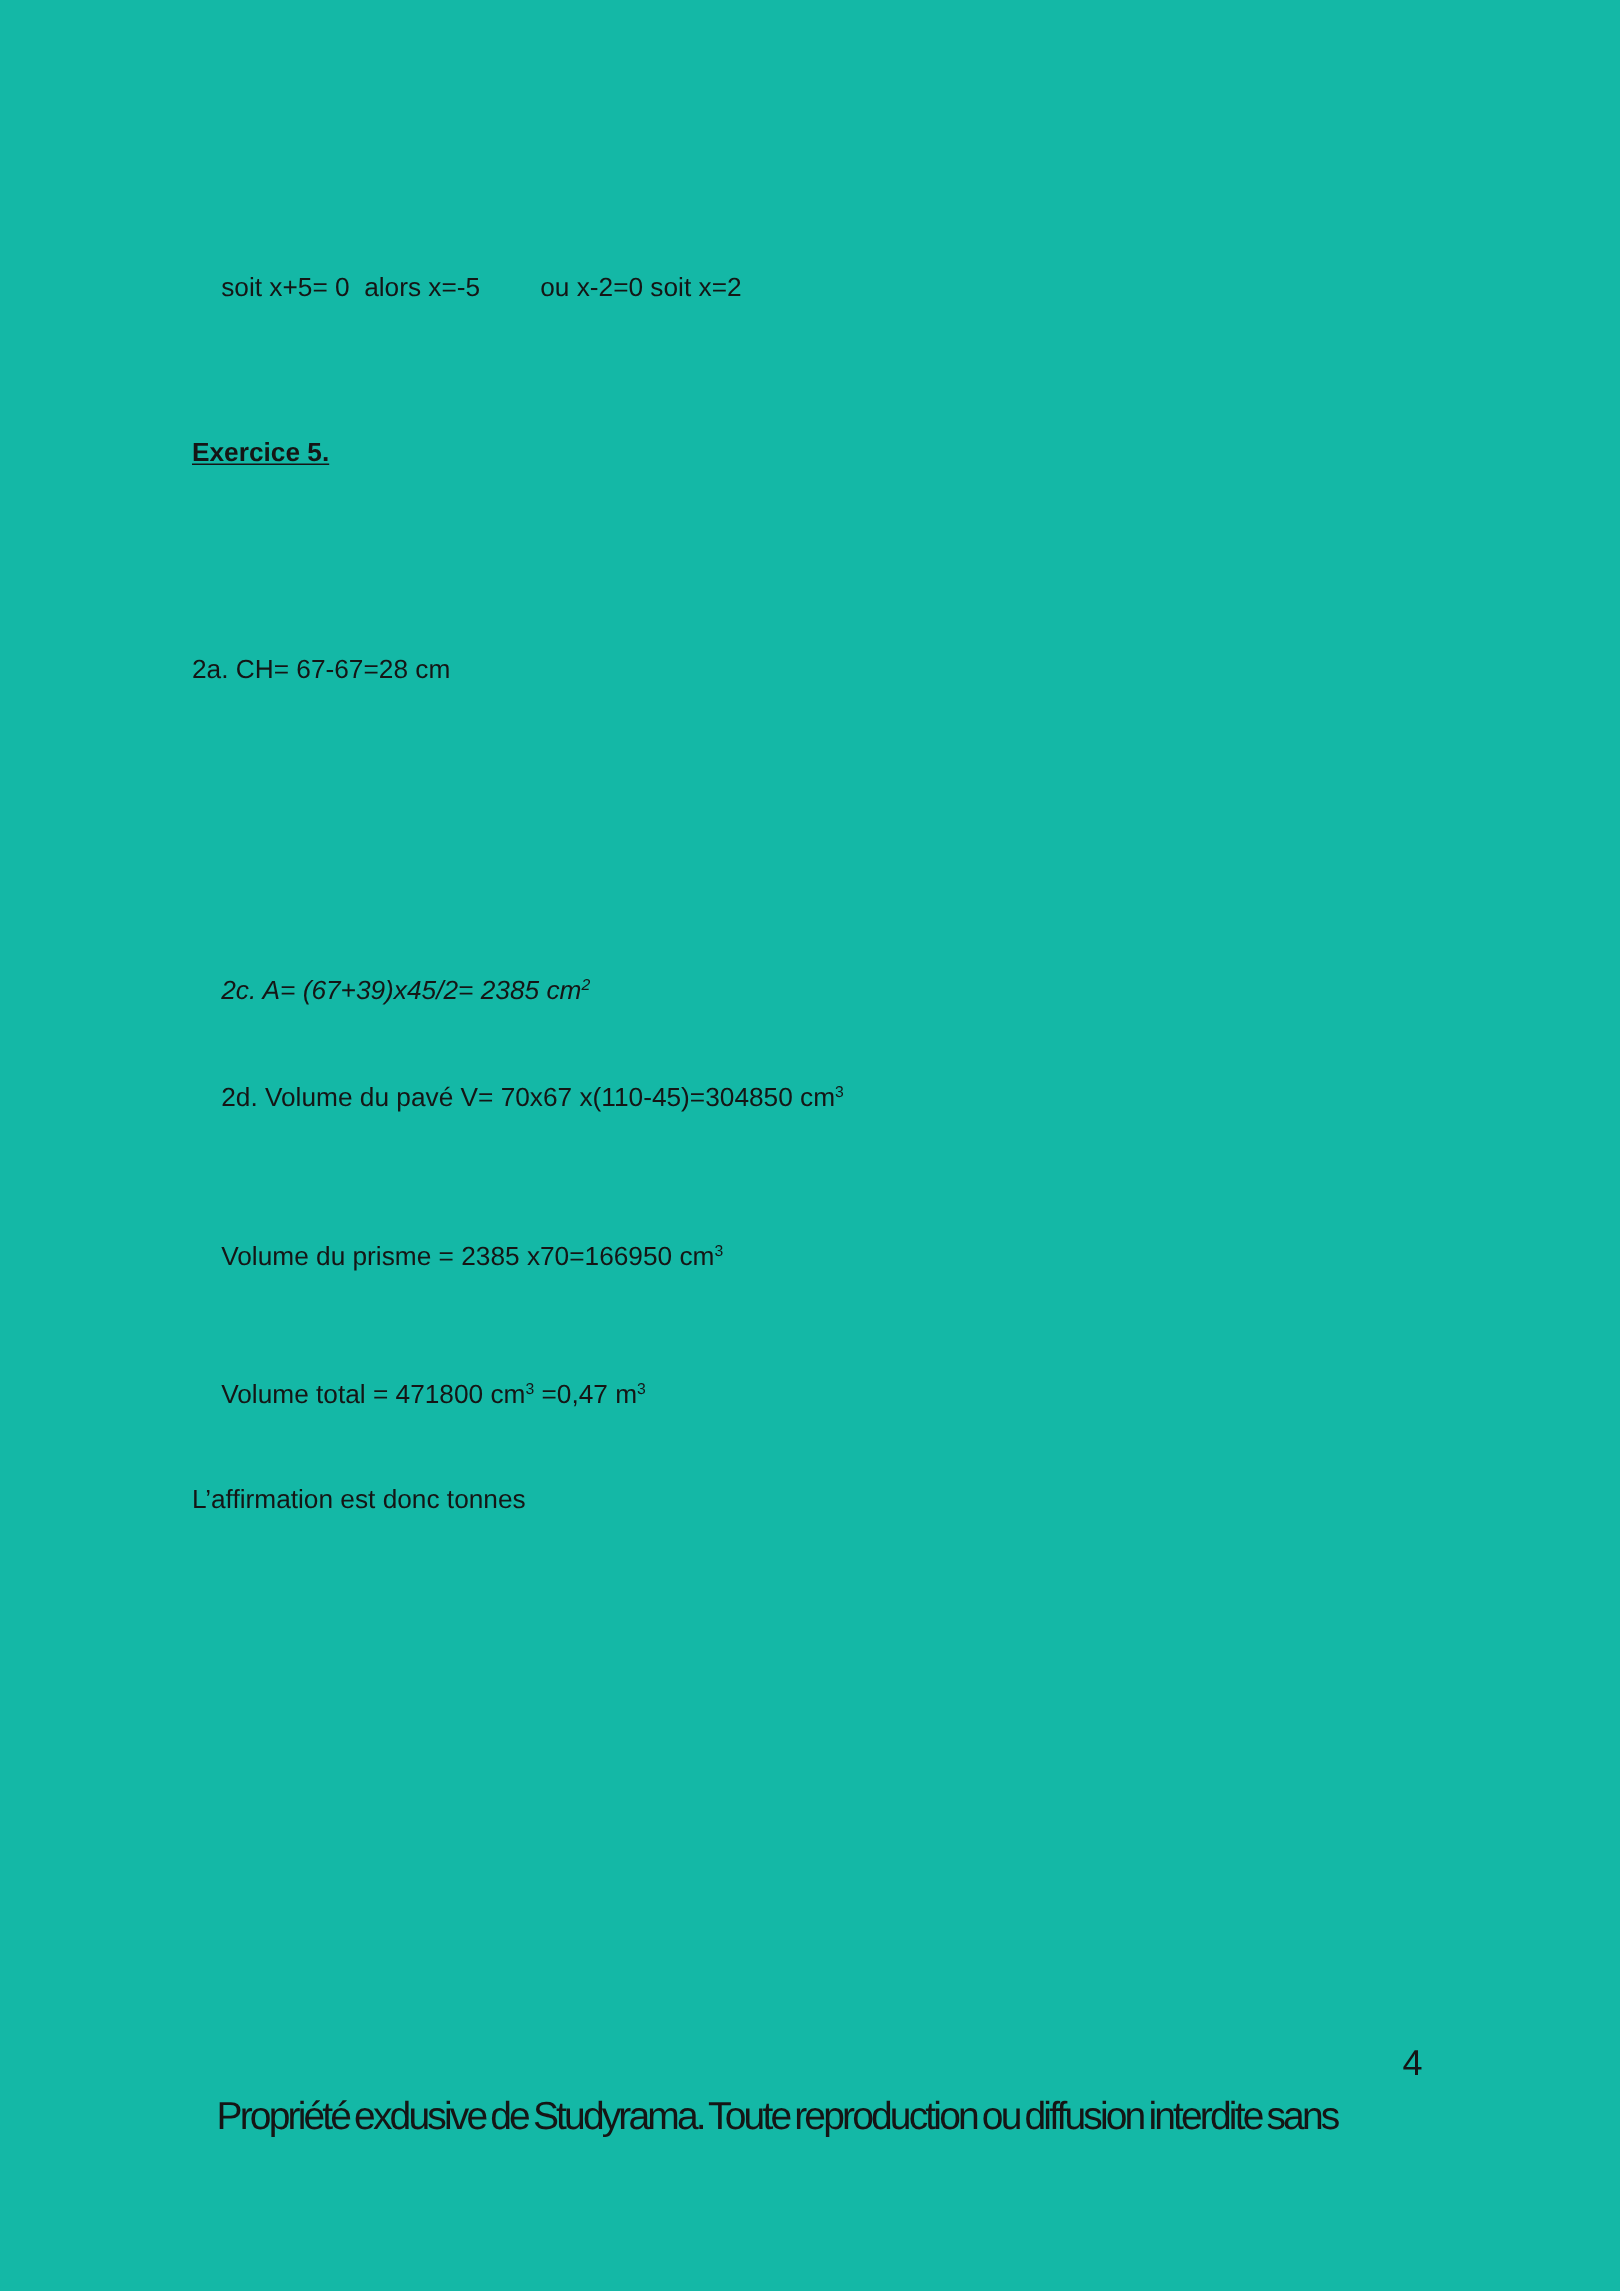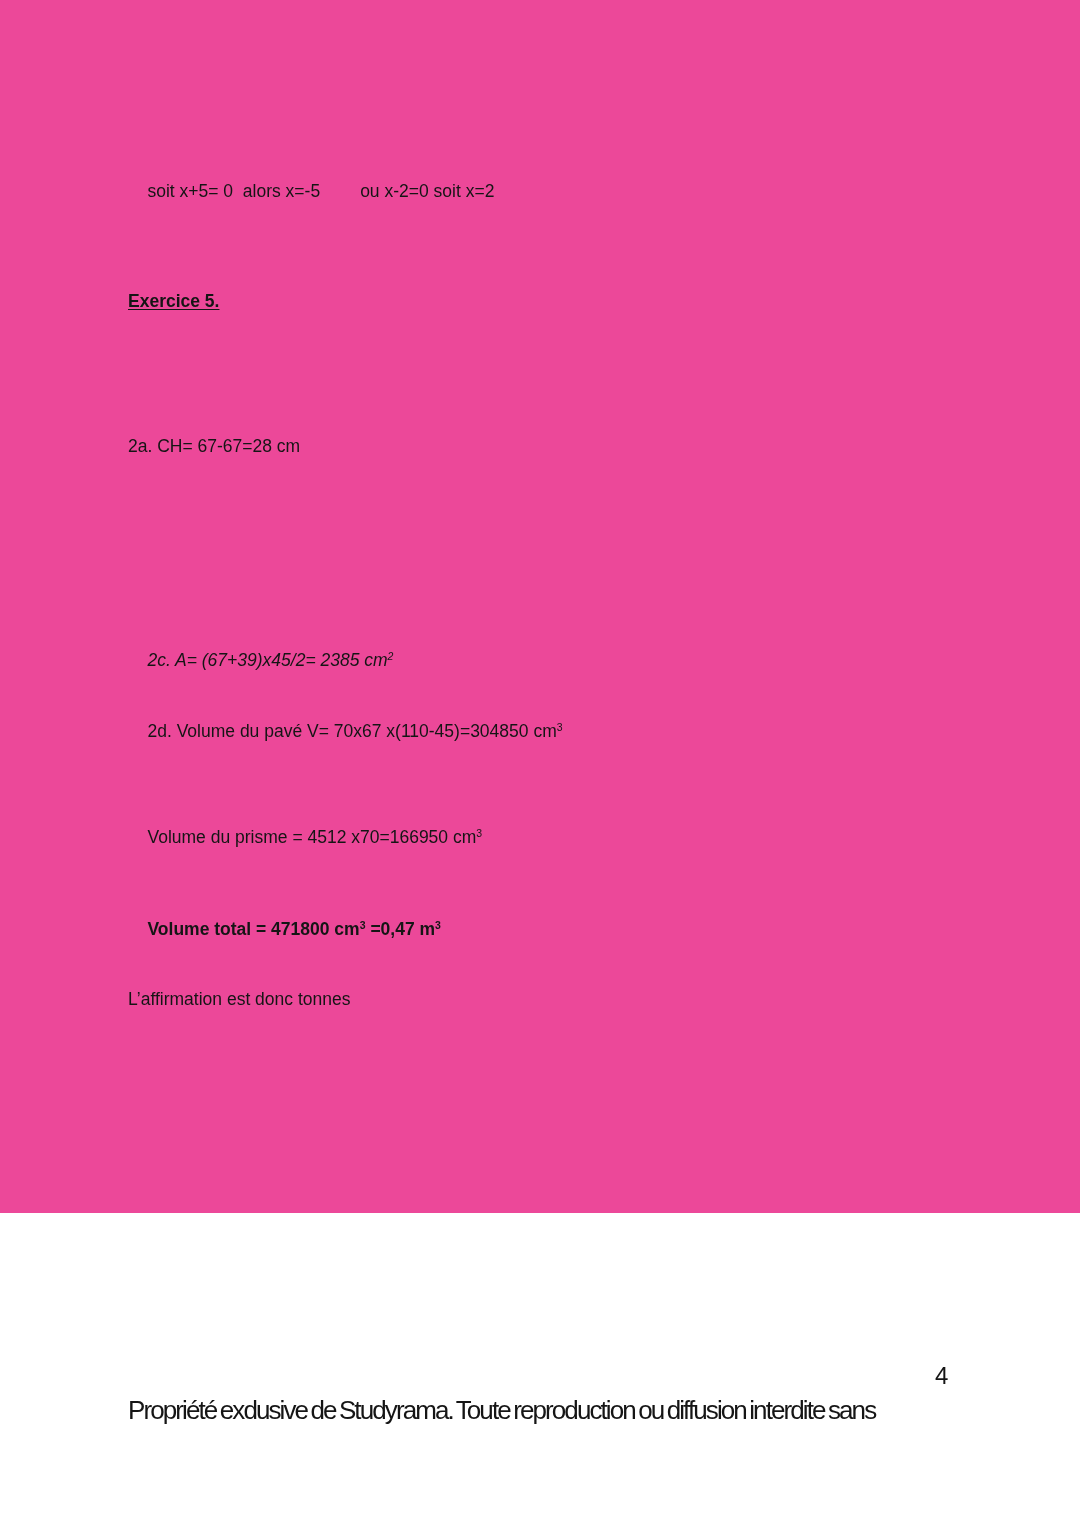--- a/index.html
+++ b/index.html
@@ -12,22 +12,22 @@
       height: 1527px;
       position: relative;
       overflow: hidden;
       font-family: "Liberation Sans", "DejaVu Sans", sans-serif;
       color: #111111;
     }
     .page {
       position: absolute;
       left: 0; top: 0;
       width: 1080px;
-      height: 1213px;
-      background: #ec4899;
+      height: 1527px;
+      background: #14b8a6;
     }
     .line {
       position: absolute;
       left: 128px;
       font-size: 17.5px;
       line-height: 22px;
       white-space: pre;
       color: #151515;
     }
     .line sup {
@@ -52,20 +52,21 @@
     .footer {
       position: absolute;
       left: 128px;
       top: 1393px;
       width: 780px;
       font-size: 26px;
       line-height: 35px;
       letter-spacing: -1.9px;
       word-spacing: -2px;
       color: #151515;
+      text-align: center;
     }
   </style>
 </head>
 <body>
 
 <div class="page">
 
   <div class="line" style="top:158px;">
     <span>soit x+5= 0  alors x=-5</span><span class="gap" style="width:40px;"></span><span>ou x-2=0 soit x=2</span>
   </div>
@@ -78,24 +79,24 @@
 
   <div class="line" style="top:627px;font-style:italic;">
     <span>2c. A= (67+39)x45/2= 2385 cm</span><sup>2</sup>
   </div>
 
   <div class="line" style="top:698px;">
     <span>2d. Volume du pavé V= 70x67 x(110-45)=304850 cm</span><sup>3</sup>
   </div>
 
   <div class="line" style="top:804px;">
-    <span>Volume du prisme = 4512 x70=166950 cm</span><sup>3</sup>
+    <span>Volume du prisme = 2385 x70=166950 cm</span><sup>3</sup>
   </div>
 
-  <div class="line" style="top:896px;font-weight:bold;">
+  <div class="line" style="top:896px;">
     <span>Volume total = 471800 cm</span><sup>3</sup><span> =0,47 m</span><sup>3</sup>
   </div>
 
   <div class="line" style="top:988px;">L’affirmation est donc tonnes</div>
 
   <div class="page-number">4</div>
 
   <div class="footer">
     <div>Propriété  exdusive de Studyrama. Toute reproduction ou diffusion interdite sans</div>
   </div>

